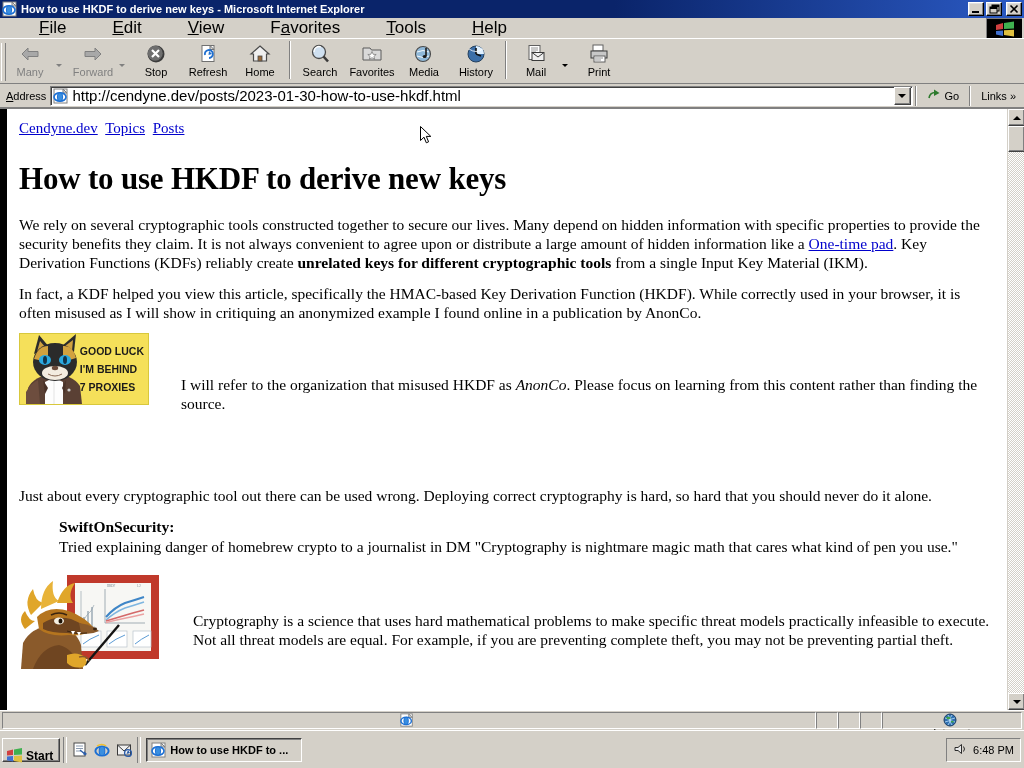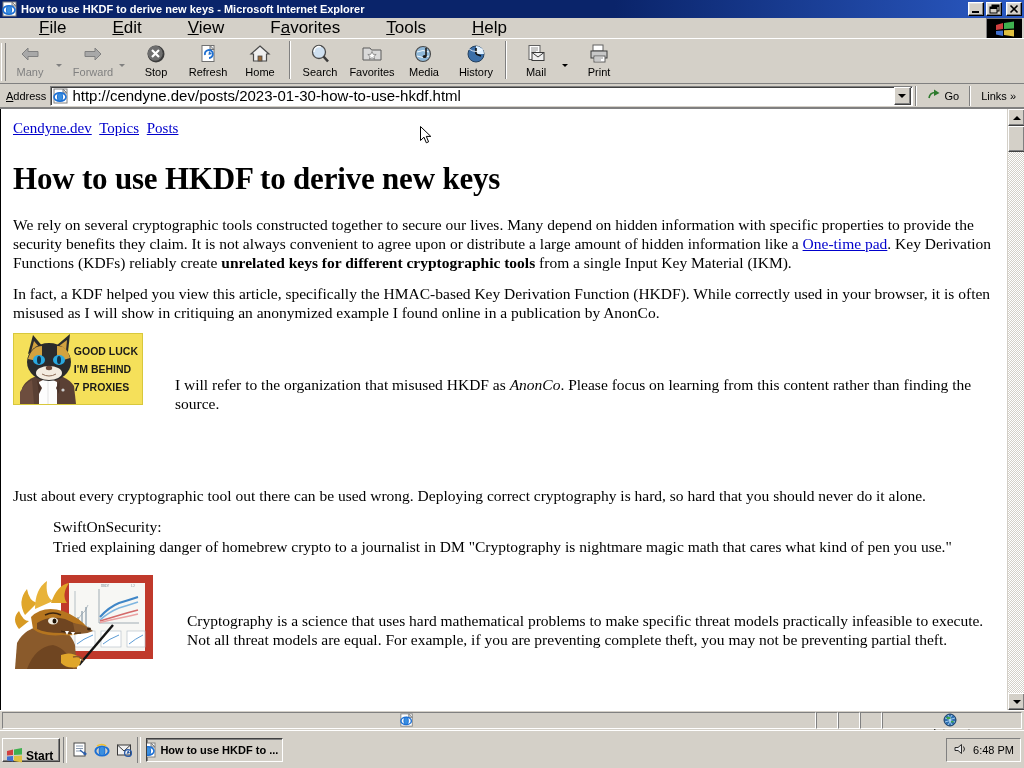--- a/index.html
+++ b/index.html
@@ -162,21 +162,21 @@
     border-top: 1px solid #808080;
     background: #ffffff;
     overflow: hidden;
     position: relative;
   }
   #page {
     flex: 1;
     background: #ffffff;
     overflow: hidden;
     position: relative;
-    border-left: 1px solid #000000;
+    border-left: 7px solid #000000;
     font-family: "Liberation Serif", "DejaVu Serif", serif;
     font-size: 15.5px;
     color: #000;
     padding: 8px 12px 0 12px;
   }
   #page a { color: #0000cc; text-decoration: underline; }
   #nav-links { margin: 3px 0 0 0; font-size: 15px; }
   #nav-links a { margin-right: 4px; }
   h1#post-title {
     font-family: "Liberation Serif", "DejaVu Serif", serif;
@@ -184,21 +184,21 @@
     margin: 24px 0 18px 0;
     letter-spacing: -0.2px;
   }
   p.body { margin: 0 0 11px 0; line-height: 1.24; }
   .fig-row { display: flex; align-items: flex-start; margin: 6px 0 0 0; }
   .fig-text { padding-left: 32px; line-height: 1.24; padding-top: 42px; }
   blockquote.quote {
     margin: 12px 0 12px 40px;
     line-height: 1.30;
   }
-  blockquote.quote .who { font-weight: normal; }
+  blockquote.quote .who { font-weight: bold; }
 
   
   #meme-proxies {
     width: 130px; height: 72px;
     background: #f5e05a;
     position: relative; overflow: hidden;
     flex: none;
     border: 1px solid #d8c83c;
   }
   #meme-proxies .mtext {
@@ -281,28 +281,28 @@
     font-weight: bold; font-size: 12px;
     flex: none;
   }
   #start-button .flag { width: 17px; height: 15px; margin-right: 3px; }
   .tb-sep { width: 4px; height: 26px; margin: 0 3px;
     border-left: 1px solid #808080; border-right: 1px solid #ffffff; flex:none;}
   #quicklaunch { display: flex; align-items: center; gap: 2px; flex: none; }
   .qlicon { width: 20px; height: 22px; display:flex;align-items:center;justify-content:center; }
   #tasklist { display:flex; align-items:center; flex: 1; padding-left: 2px; }
   #task-button {
-    height: 24px; width: 137px;
+    height: 24px; width: 156px;
     display: flex; align-items: center; padding: 0 4px;
     background: #d4d0c8;
     border: 1px solid #404040;
     border-right-color:#ffffff;border-bottom-color:#ffffff;
     box-shadow: inset 1px 1px 0 #808080;
     font-size: 11px; font-weight: bold;
-    overflow: hidden; white-space: nowrap; justify-content: flex-end;
+    overflow: hidden; white-space: nowrap;
   }
   #task-button .tbi { width: 16px; height: 16px; margin-right: 3px; flex:none;}
   #tray {
     height: 24px; margin-right: 3px; flex: none;
     display: flex; align-items: center; gap: 5px;
     padding: 0 6px;
     border: 1px solid #808080;
     border-right-color:#ffffff;border-bottom-color:#ffffff;
     font-size: 11px;
   }

